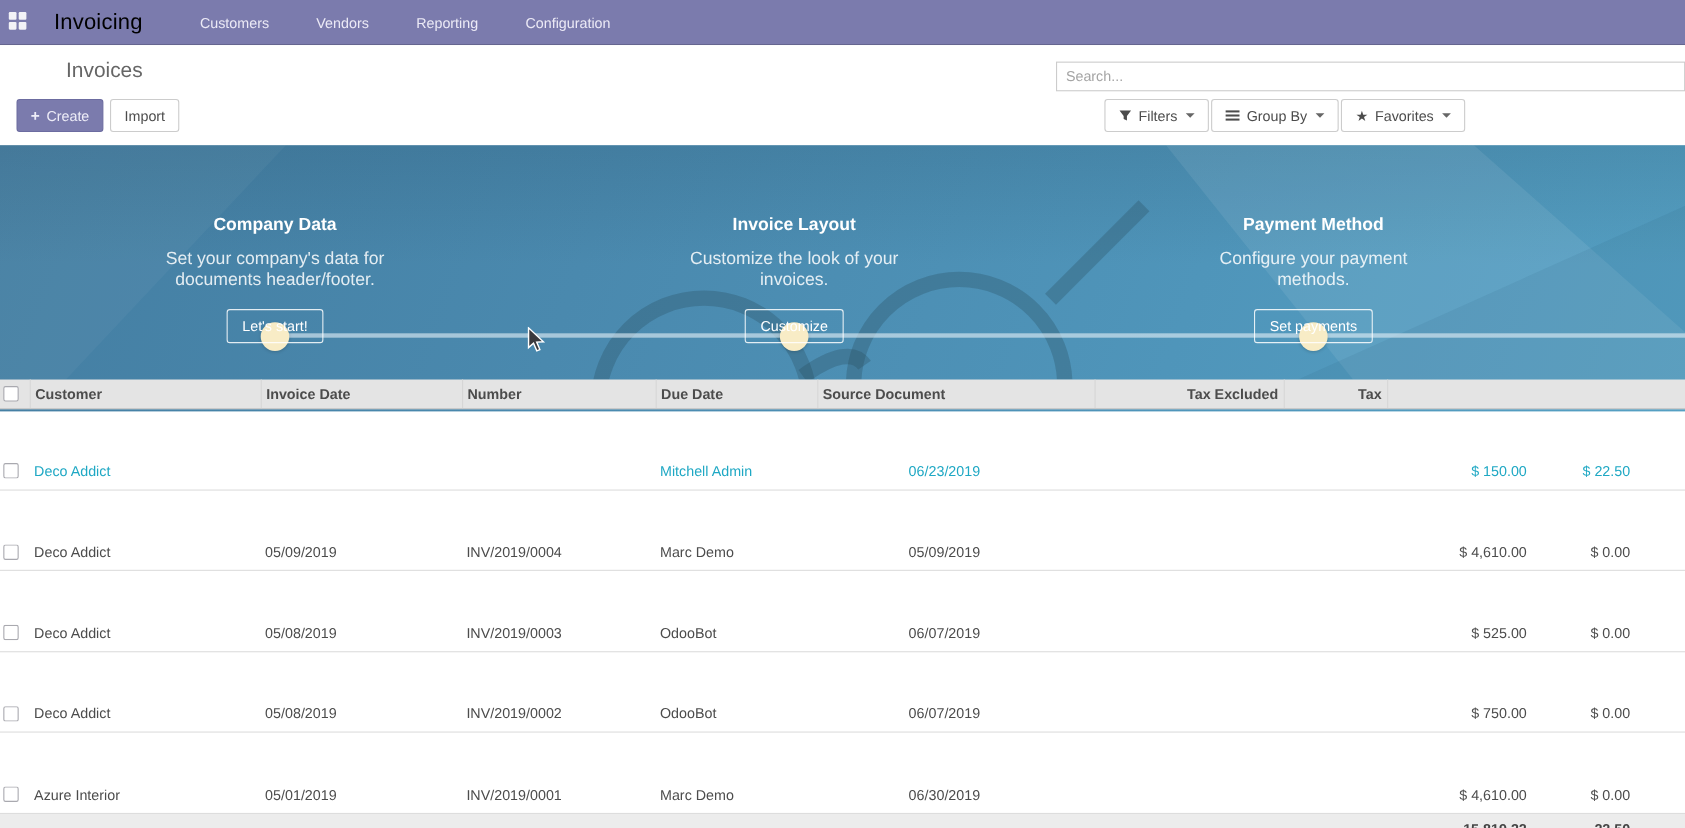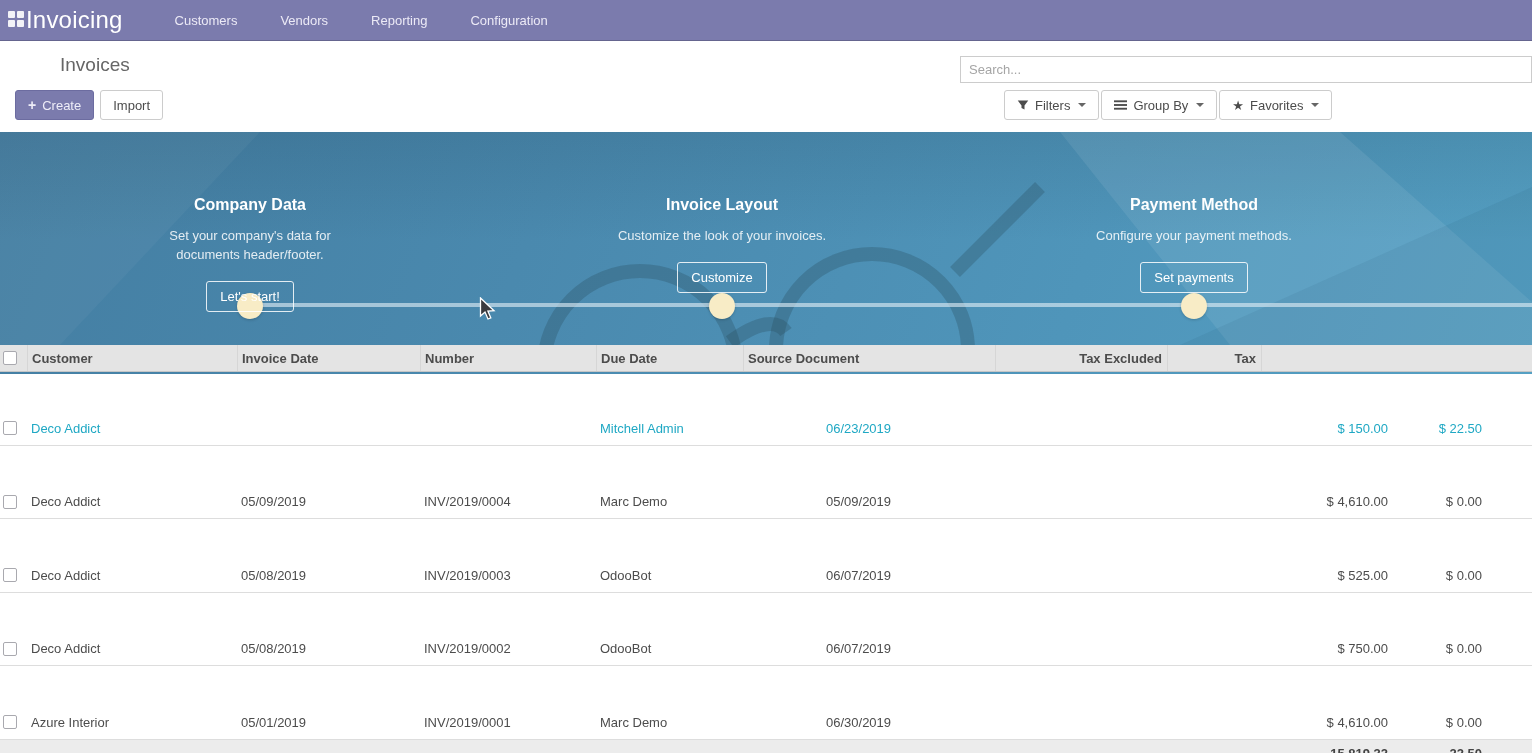--- a/index.html
+++ b/index.html
@@ -5,21 +5,21 @@
   * { margin:0; padding:0; box-sizing:border-box; }
   html,body { width:1532px; height:753px; background:#fff; font-family:"Liberation Sans", sans-serif; }
   #app { position:relative; width:1532px; height:753px; overflow:hidden; background:#fff; }
 
   
   .navbar { position:absolute; top:0; left:0; width:100%; height:41px;
             background:#7b7bad; border-bottom:1px solid #65658f;
             display:flex; align-items:center; padding-left:8px; }
   .apps-btn { width:18px; height:18px; display:grid; grid-template-columns:7px 7px; grid-template-rows:7px 7px; gap:2px; cursor:pointer; }
   .apps-btn span { background:rgba(255,255,255,.9); border-radius:1px; }
-  .brand { color:#ffffff; font-size:24px; letter-spacing:.2px; }
+  .brand { color:#000000; font-size:20px; margin-left:23px; letter-spacing:.2px; }
   .nav-menu { display:flex; gap:43px; margin-left:52px; }
   .nav-item { color:#eceaf6; font-size:13px; cursor:pointer; }
 
   
   .control-panel { position:absolute; top:41px; left:0; width:100%; height:91px; background:#fff; }
   .page-title { position:absolute; left:15px; top:13px; font-size:19px; color:#666;margin-left:45px; }
   .btn-row { position:absolute; left:15px; top:49px; display:flex; gap:6px; }
   .btn { height:30px; display:inline-flex; align-items:center; padding:0 12px; font-size:13px;
          border-radius:3px; border:1px solid #ccc; background:#fff; color:#4c4c4c; cursor:pointer; }
   .btn-primary { background:#7b7bad; border-color:#6c6ca0; color:#eeedf8; }
@@ -36,21 +36,21 @@
   
   .banner { position:absolute; top:132px; left:0; width:100%; height:242px;
             background: linear-gradient(to bottom, rgba(22,54,74,.14), rgba(255,255,255,0) 45%),
                         linear-gradient(110deg, #447ea2 0%, #4a89ae 35%, #4f95ba 70%, #55a0c3 100%); }
   .banner-deco { position:absolute; inset:0; }
   .timeline { position:absolute; top:171px; left:250px; right:0; height:4px; background:rgba(225,238,245,.62); }
   .dot { position:absolute; top:161px; width:26px; height:26px; border-radius:50%; background:#f8ecc6;
          box-shadow:0 1px 3px rgba(0,0,0,.18); }
   .step { position:absolute; top:64px; width:300px; text-align:center; }
   .step-title { color:#fff; font-size:16px; font-weight:bold; margin-bottom:12px; }
-  .step-desc { color:rgba(255,255,255,.85); font-size:13px; line-height:19px; max-width:222px; margin:11px auto 17px; }
+  .step-desc { color:rgba(255,255,255,.85); font-size:16px; line-height:19px; max-width:222px; margin:11px auto 17px; }
   .step-btn { display:inline-block; padding:7px 13px; border:1px solid rgba(255,255,255,.85); border-radius:3px;
               color:#fff; font-size:13px; background:transparent; cursor:pointer; }
 
   
   .listview { position:absolute; top:345px; left:0; width:100%; }
   .thead { display:flex; height:27px; background:#e4e4e4; border-bottom:1px solid #c6c6c6; align-items:center; }
   .th { font-size:13px; font-weight:bold; color:#4c4c4c; padding:0 5px 0 4px; height:100%;
         display:flex; align-items:center; border-left:1px solid #d6d6d6; cursor:pointer; }
   .th:first-child { border-left:none; }
   .trow { display:flex; height:33.5px; align-items:center; border-bottom:1px solid #ddd; background:#fff; cursor:pointer;margin-top:40px; }

